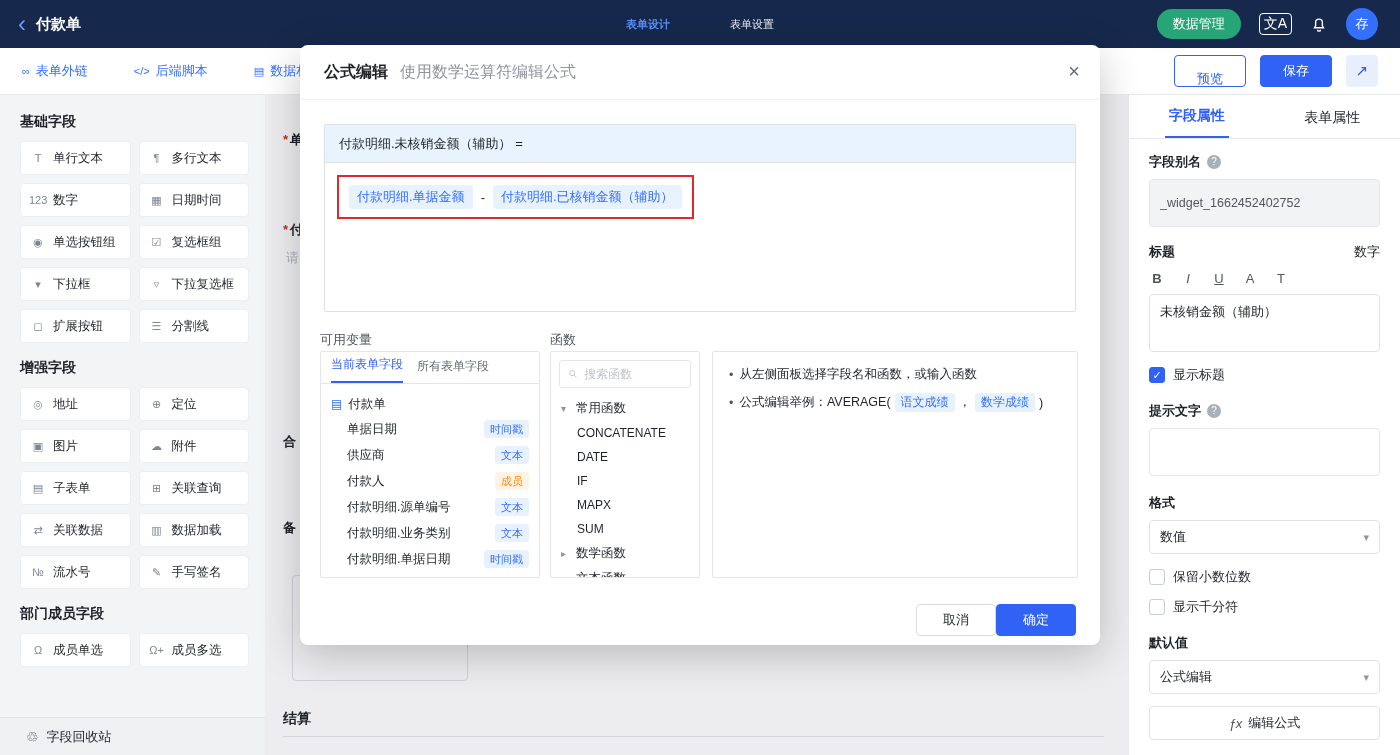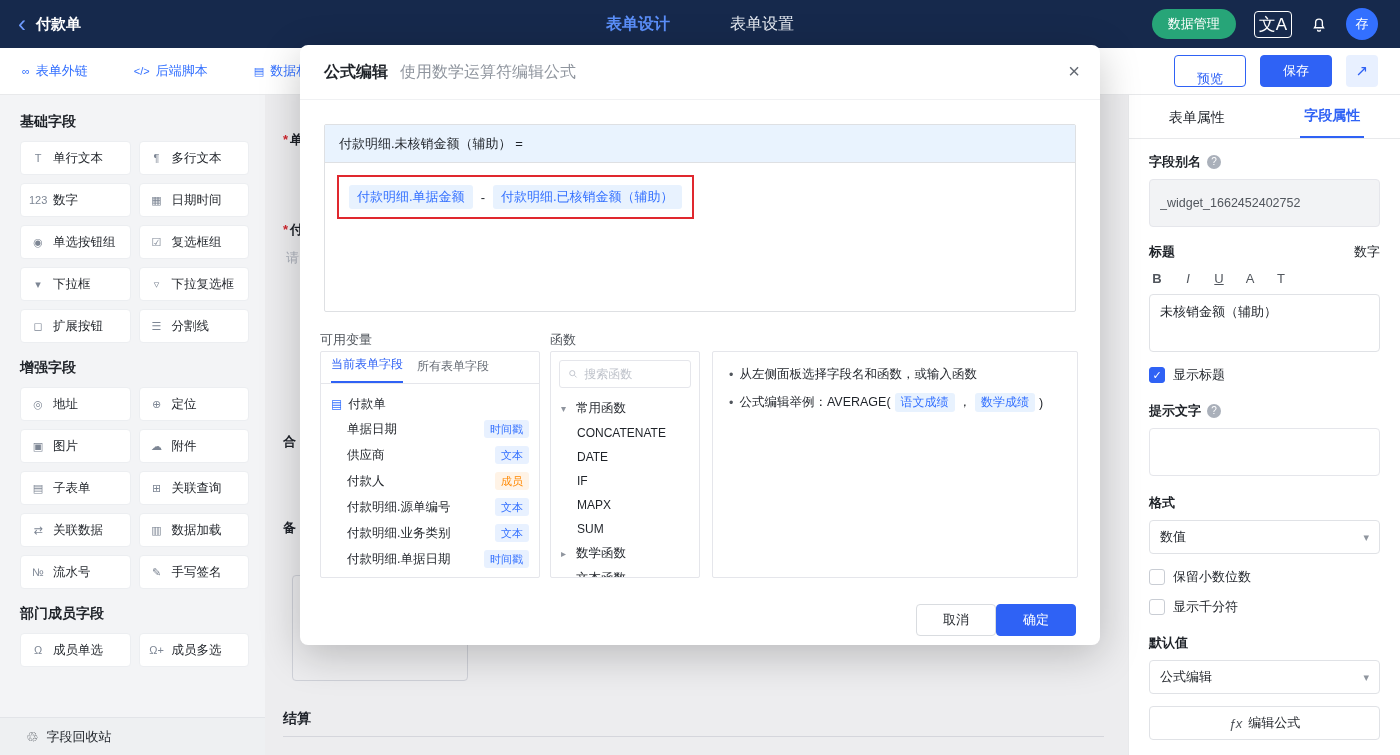--- a/index.html
+++ b/index.html
@@ -5,25 +5,25 @@
   * { box-sizing: border-box; margin: 0; padding: 0; }
   html,body { width:1400px; height:755px; overflow:hidden; }
   body { position:relative; font-family:"Liberation Sans","DejaVu Sans",sans-serif; font-size:13px; color:#1f2329; background:#f4f5f7; }
 
   
   .topbar { position:absolute; top:0; left:0; right:0; height:48px; background:#16294c; display:flex; align-items:center; color:#fff; z-index:3; }
   .topbar-left { display:flex; align-items:center; gap:10px; padding-left:18px; width:300px; }
   .back { font-size:24px; line-height:20px; color:#6f9bff; cursor:pointer; }
   .apptitle { font-size:15px; font-weight:700; }
   .topbar-center { position:absolute; left:50%; transform:translateX(-50%); display:flex; gap:60px; }
-  .topnav { font-size:16px; color:#e8ecf3; cursor:pointer; }
+  .topnav { font-size:11px; color:#e8ecf3; cursor:pointer; }
   .topnav.active { color:#5b8ff9; font-weight:700; }
   .topbar-right { margin-left:auto; display:flex; align-items:center; gap:18px; padding-right:22px; }
   .btn-green { height:30px; padding:0 16px; border:none; border-radius:16px; background:#27a578; color:#fff; font-size:13px; cursor:pointer; font-family:inherit; }
-  .langicon { font-size:17px; border:1.4px solid #fff; border-radius:4px; padding:1px 4px; cursor:pointer; }
+  .langicon { font-size:14px; border:1.4px solid #fff; border-radius:4px; padding:1px 4px; cursor:pointer; }
   .bellwrap { display:flex; cursor:pointer; }
   .avatar { width:32px; height:32px; border-radius:50%; background:#3370ff; color:#fff; display:flex; align-items:center; justify-content:center; font-size:13px; cursor:pointer; }
 
   
   .toolbar { position:absolute; top:48px; left:0; right:0; height:47px; background:#fff; border-bottom:1px solid #e8e9eb; display:flex; align-items:center; padding:0 22px; z-index:2; }
   .tlinks { display:flex; gap:46px; }
   .tlink { display:flex; align-items:center; gap:6px; color:#3370ff; font-size:13px; cursor:pointer; }
   .tlink .ticon { font-size:11px; }
   .tactions { margin-left:auto; display:flex; align-items:center; gap:14px; }
   .btn-outline { height:32px; padding:14px 22px; background:#fff; border:1px solid #2f62f5; color:#2f62f5; border-radius:4px; font-size:13px; cursor:pointer; font-family:inherit; }
@@ -280,25 +280,25 @@
   <span class="flabel" style="left:18px; top:338px;"><span>合</span></span>
   <span class="flabel" style="left:18px; top:424px;"><span>备</span></span>
   <div class="cv-box"></div>
   <div class="cv-sect">结算</div>
   <div class="cv-line"></div>
   <div class="dim"></div>
 </div>
 
 <div class="props">
   <div class="ptabs">
+    <div class="ptab active">
+        <span>字段属性</span>
+      </div>
     <div class="ptab">
         <span>表单属性</span>
-      </div>
-    <div class="ptab active">
-        <span>字段属性</span>
       </div>
   </div>
   <div class="pbody">
     <div class="plabel">
       <span>字段别名</span>
       <span class="qicon">?</span>
     </div>
     <input class="pinput" value="_widget_1662452402752" style="">
 
     <div class="trow">

